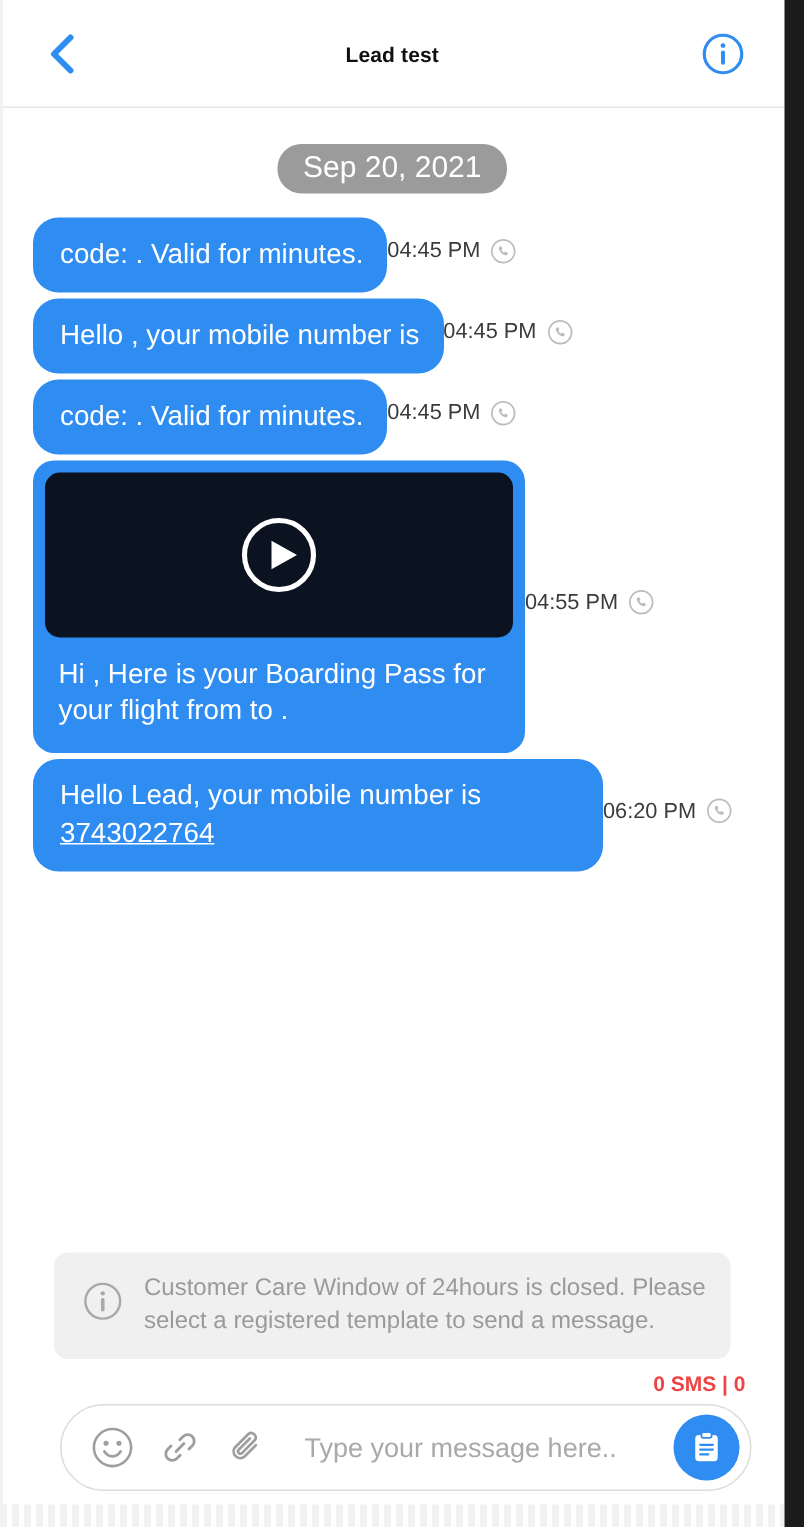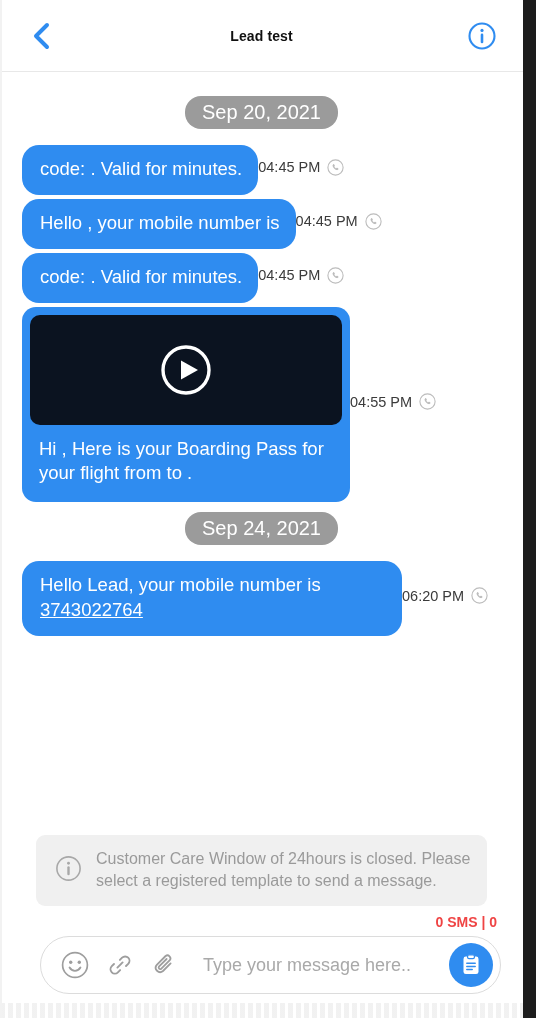--- a/index.html
+++ b/index.html
@@ -348,23 +348,20 @@
           <span>04:55 PM</span>
           <span class="wa-icon">
             <svg width="17" height="17" viewBox="0 0 17 17">
               <circle cx="8.5" cy="8.5" r="7.6" fill="none" stroke="#bcbcbc" stroke-width="1.1"></circle>
               <path d="M6.3 5.2c0.3-0.2 0.7-0.1 0.9 0.2l0.6 1c0.15 0.25 0.1 0.55-0.1 0.75l-0.35 0.35c-0.1 0.1-0.12 0.25-0.05 0.37 0.35 0.6 0.9 1.15 1.5 1.5 0.12 0.07 0.27 0.05 0.37-0.05l0.35-0.35c0.2-0.2 0.5-0.25 0.75-0.1l1 0.6c0.3 0.2 0.4 0.6 0.2 0.9-0.45 0.7-1.3 1-2.05 0.7-1.7-0.65-3.1-2.05-3.75-3.75-0.3-0.75 0-1.6 0.7-2.05z" fill="#bcbcbc"></path>
             </svg>
           </span>
         </div>
       </div>
 
-      <div class="day-sep">
-        <span class="day-pill">Sep 24, 2021</span>
-      </div>
 
       <div class="msg-row">
         <div class="bubble">
           <span>Hello Lead, your mobile number is </span><a class="linkphone" href="#">3743022764</a>
         </div>
         <div class="meta">
           <span>06:20 PM</span>
           <span class="wa-icon">
             <svg width="17" height="17" viewBox="0 0 17 17">
               <circle cx="8.5" cy="8.5" r="7.6" fill="none" stroke="#bcbcbc" stroke-width="1.1"></circle>

